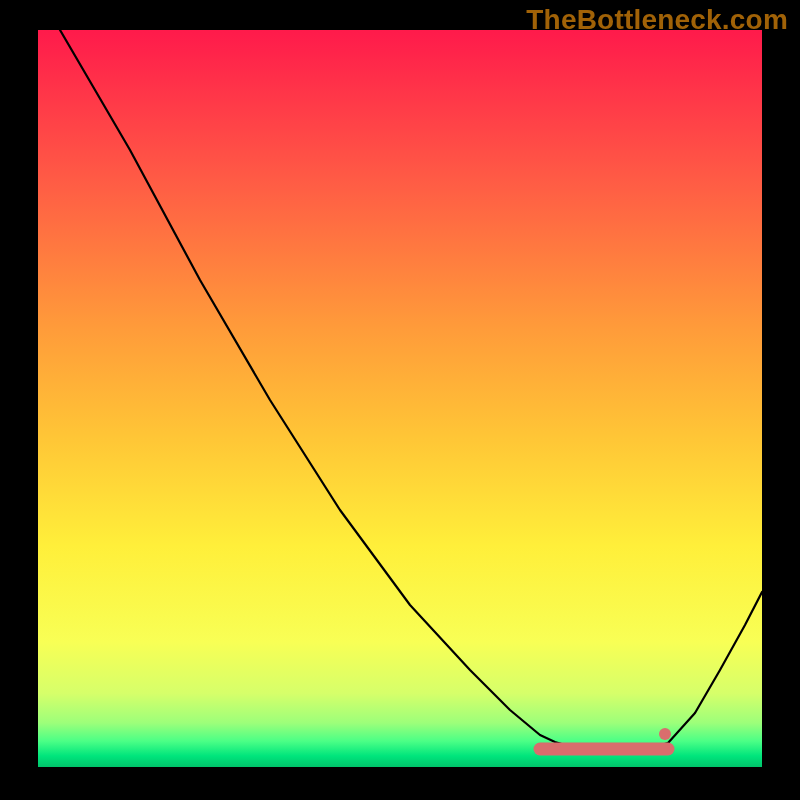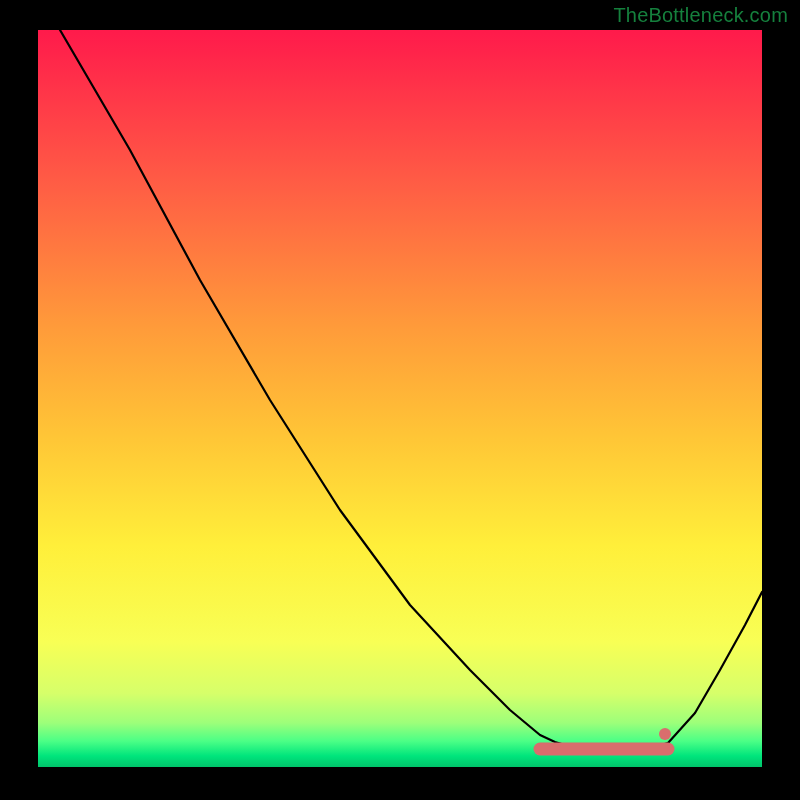--- a/index.html
+++ b/index.html
@@ -14,23 +14,23 @@
     position: relative;
     width: 800px;
     height: 800px;
     background: #000000;
   }
   .watermark {
     position: absolute;
     top: 4px;
     right: 12px;
     font-family: Arial, Helvetica, sans-serif;
-    font-size: 20px;
-    font-weight: 400;
-    color: #15803d;
+    font-size: 28px;
+    font-weight: 700;
+    color: #a16207;
     letter-spacing: 0.2px;
     z-index: 10;
   }
   svg.chart {
     position: absolute;
     left: 0;
     top: 0;
     width: 800px;
     height: 800px;
   }

